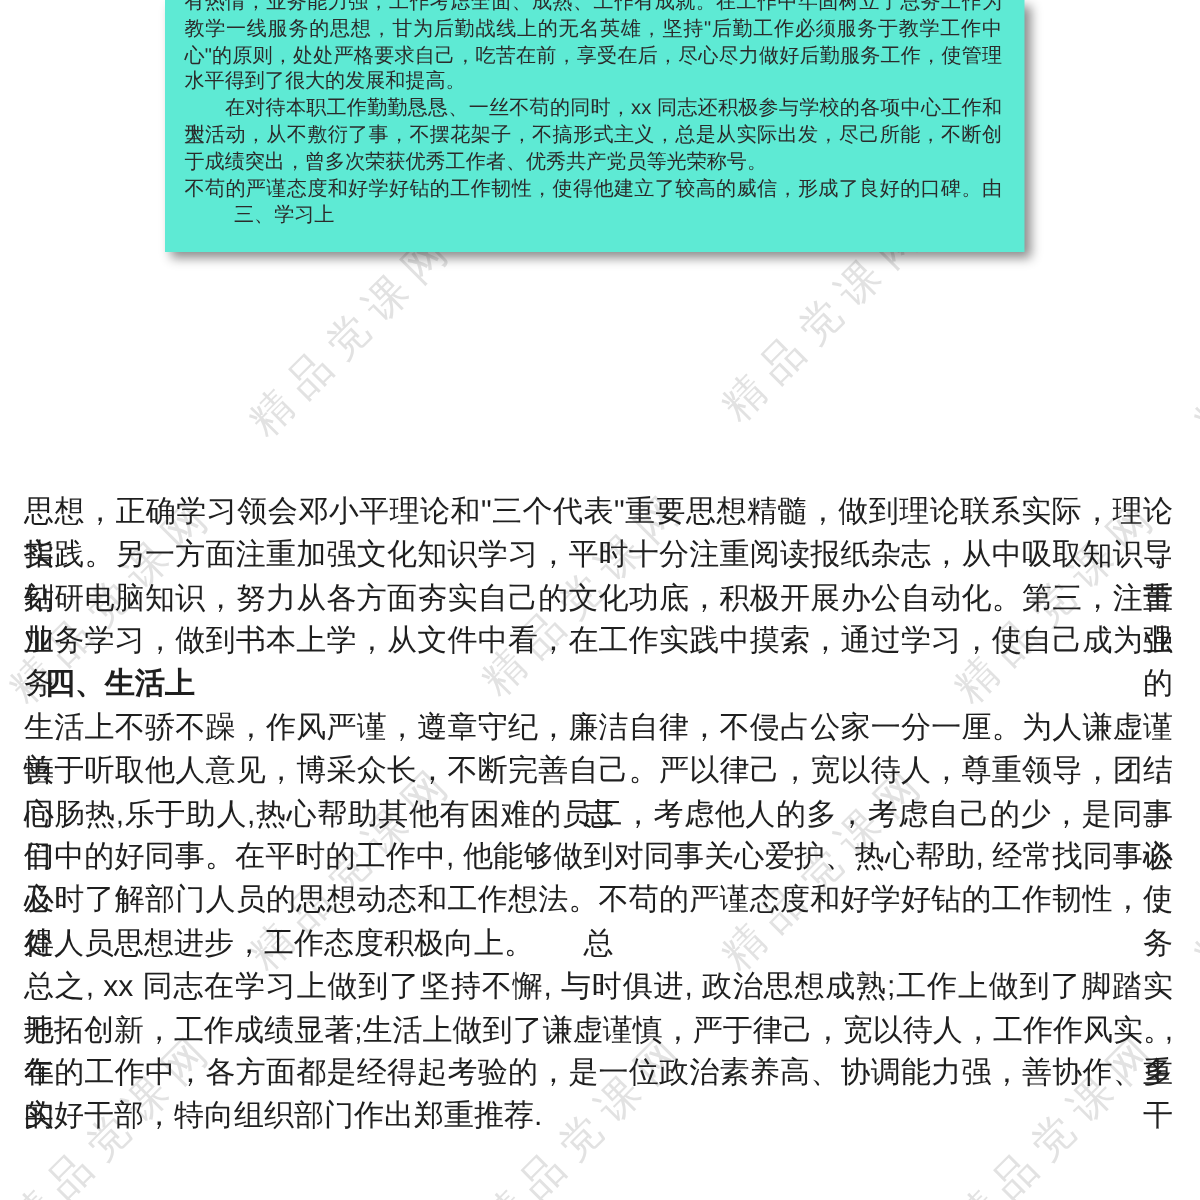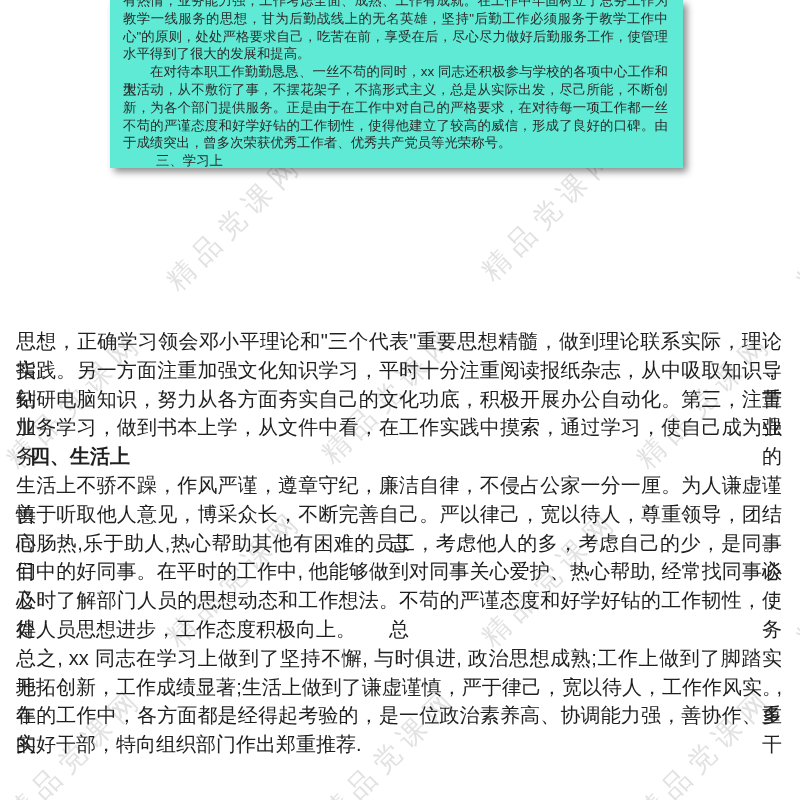--- a/index.html
+++ b/index.html
@@ -66,23 +66,22 @@
 </div>
 
 <div class="page-fragment">
   <div class="frag-text">
     <div class="fl j">有热情，业务能力强，工作考虑全面、成熟、工作有成就。在工作中牢固树立了总务工作为</div>
     <div class="fl j">教学一线服务的思想，甘为后勤战线上的无名英雄，坚持"后勤工作必须服务于教学工作中</div>
     <div class="fl j">心"的原则，处处严格要求自己，吃苦在前，享受在后，尽心尽力做好后勤服务工作，使管理</div>
     <div class="fl">水平得到了很大的发展和提高。</div>
     <div class="fl j ind">在对待本职工作勤勤恳恳、一丝不苟的同时，xx 同志还积极参与学校的各项中心工作和大</div>
     <div class="fl j">型活动，从不敷衍了事，不摆花架子，不搞形式主义，总是从实际出发，尽己所能，不断创</div>
-    <div class="fl j">新，为各个部门提供服务。正是由于在工作中对自己的严格要求，在对待每一项工作都一丝</div>
+    <div class="fl">于成绩突出，曾多次荣获优秀工作者、优秀共产党员等光荣称号。</div>
     <div class="fl j">不苟的严谨态度和好学好钻的工作韧性，使得他建立了较高的威信，形成了良好的口碑。由</div>
-    <div class="fl">于成绩突出，曾多次荣获优秀工作者、优秀共产党员等光荣称号。</div>
     <div class="fl h">三、学习上</div>
   </div>
 </div>
 
 <div class="doc-body">
   <div class="bl j">思想，正确学习领会邓小平理论和"三个代表"重要思想精髓，做到理论联系实际，理论指导</div>
   <div class="bl j">实践。另一方面注重加强文化知识学习，平时十分注重阅读报纸杂志，从中吸取知识，刻苦</div>
   <div class="bl j">钻研电脑知识，努力从各方面夯实自己的文化功底，积极开展办公自动化。第三，注重加强</div>
   <div class="bl j">业务学习，做到书本上学，从文件中看，在工作实践中摸索，通过学习，使自己成为业务的</div>
   <div class="bl h">四、生活上</div>

